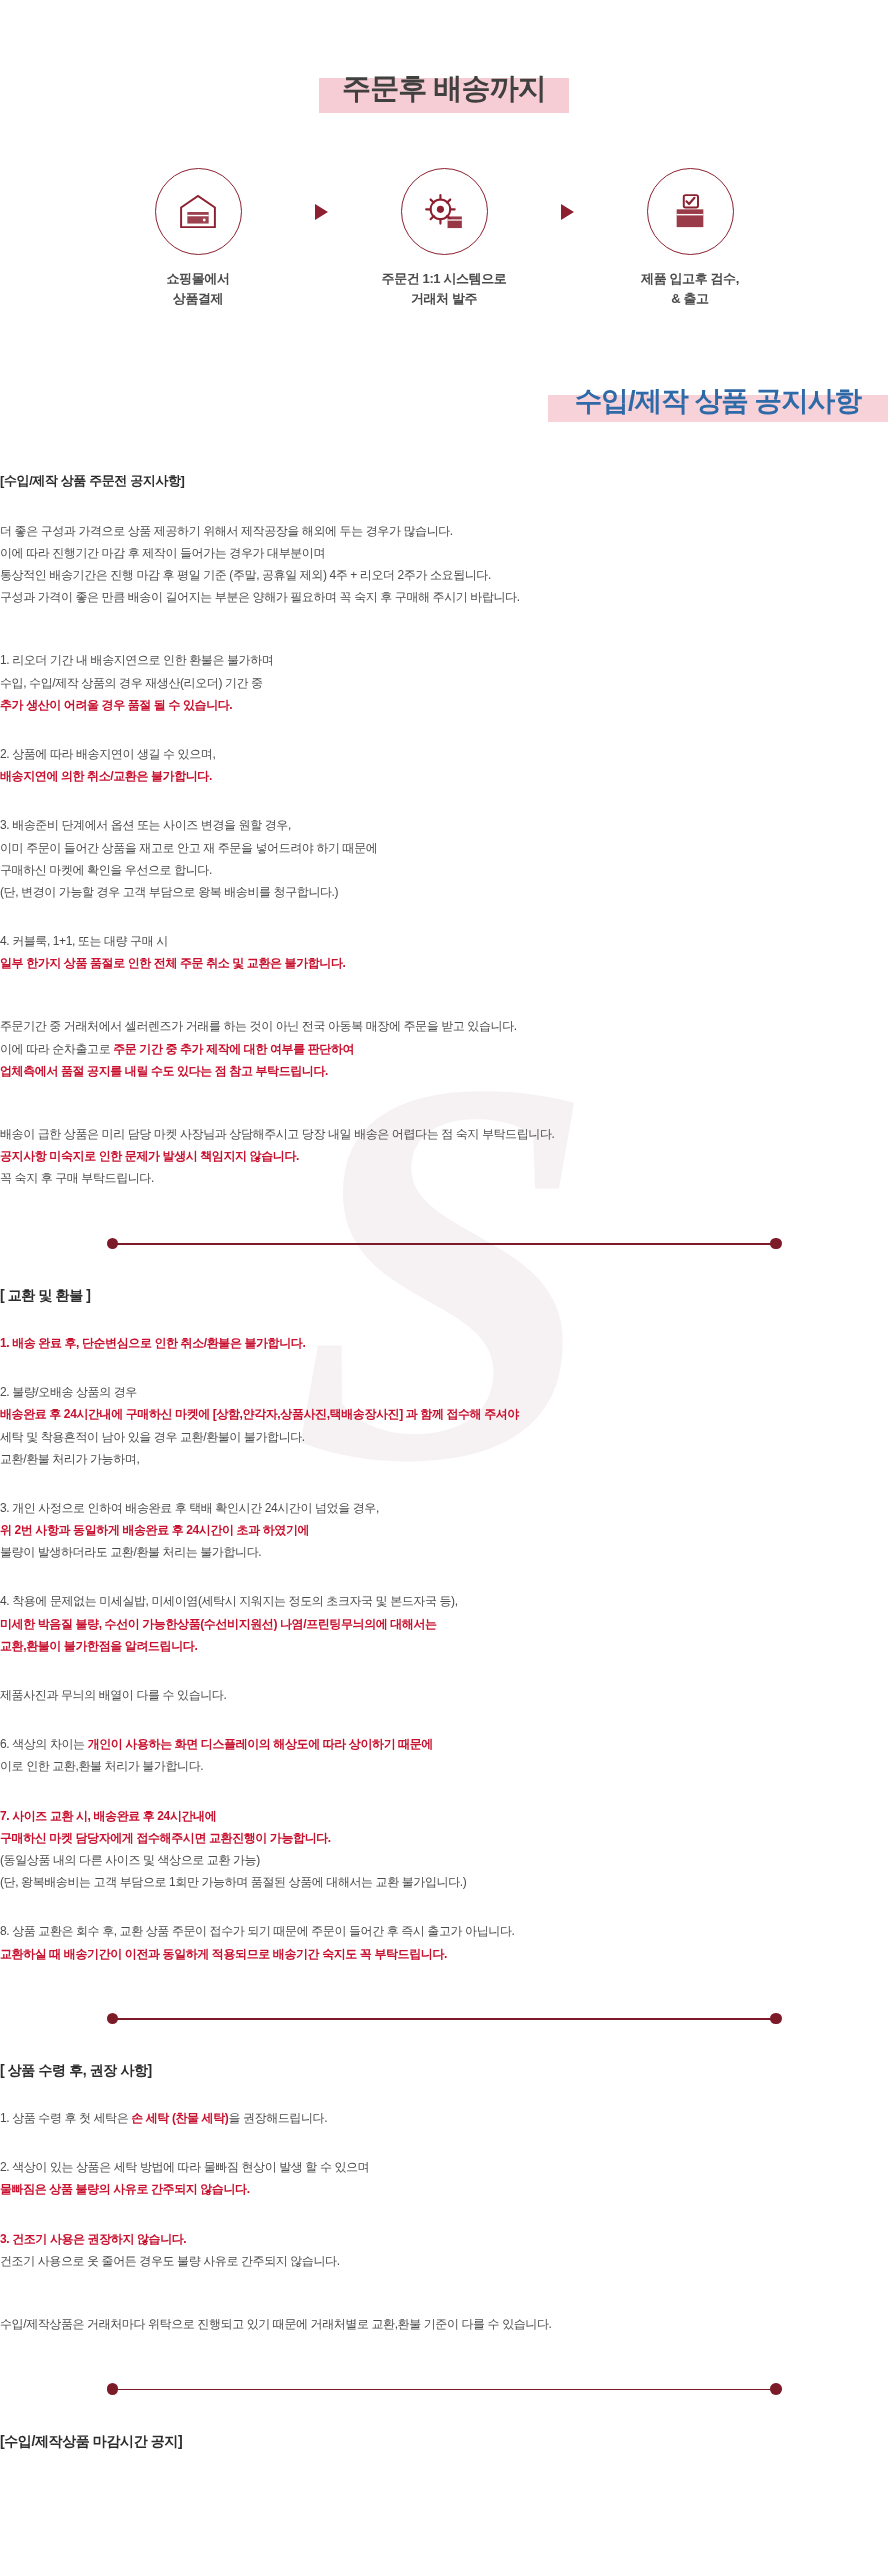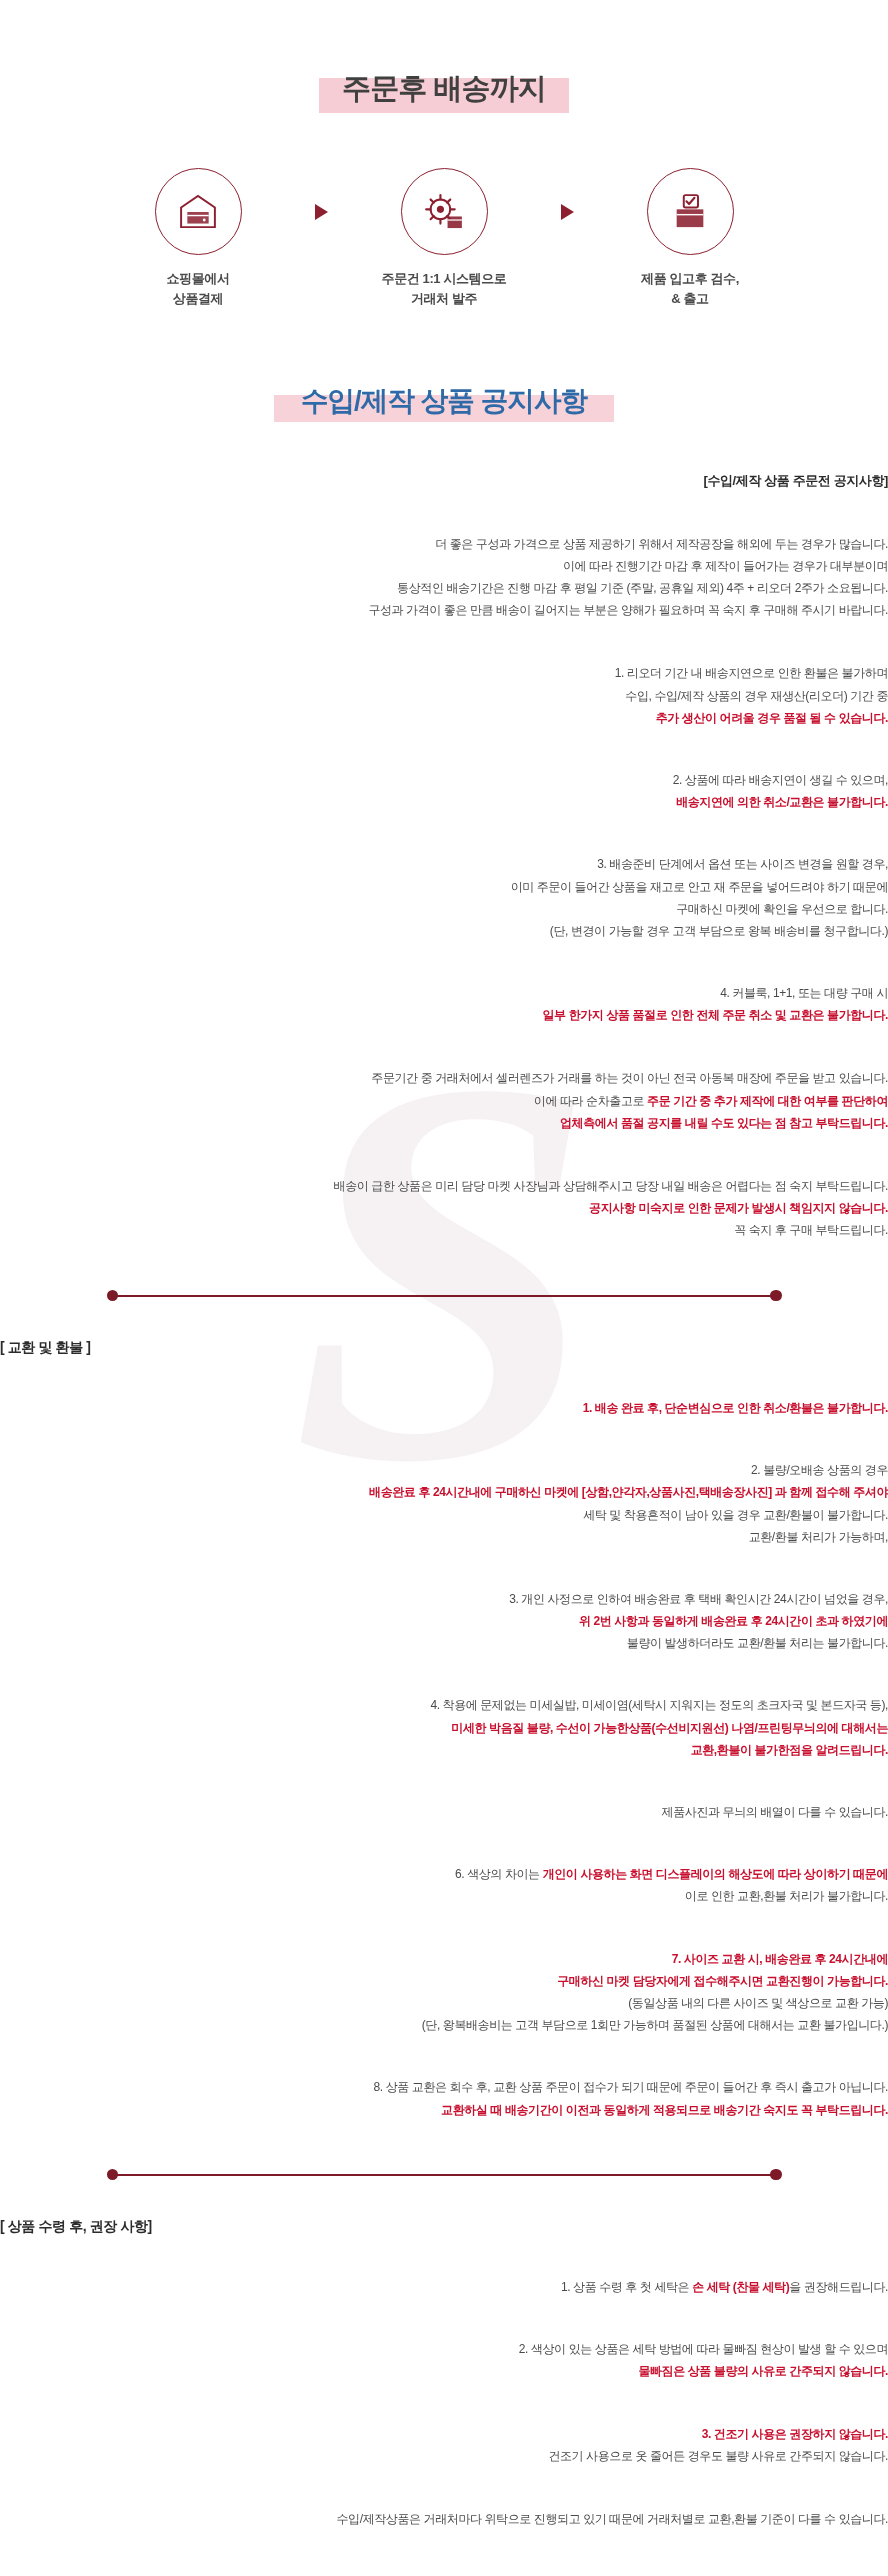--- a/index.html
+++ b/index.html
@@ -106,49 +106,49 @@
   .arrow .tri {
     width: 0; height: 0;
     border-top: 8px solid transparent;
     border-bottom: 8px solid transparent;
     border-left: 13.3px solid #8c2030;
   }
 
   
   .sec-title-wrap {
     margin-top: 69px;
-    text-align: center;
+    text-align: right;
   }
   .sec-title {
     display: inline-block;
     position: relative;
     padding: 5.3px 27px 9px 27px;
     font-size: 27.5px;
     font-weight: bold;
     letter-spacing: -0.9px;
     color: #2f6aa8;
   }
   .sec-title .hl {
     position: absolute;
     left: 0; right: 0;
     top: 18px; bottom: 5.3px;
     background: #f8d2d9;
     z-index: -1;
   }
 
   
   .block {
-    text-align: right;
+    text-align: left;
     font-size: 12px;
     line-height: 1.85;
     letter-spacing: -0.4px;
     color: #4a4a4a;
   }
   .block.gap-lg { margin-top: 41px; }
-  .block.gap-md { margin-top: 40px; }
+  .block.gap-md { margin-top: 27px; }
   .bhead {
     font-weight: bold;
     color: #2b2b2b;
     font-size: 13px;
   }
   .red {
     color: #c8102e;
     font-weight: bold;
   }
   .bold { font-weight: bold; color:#2b2b2b;}

